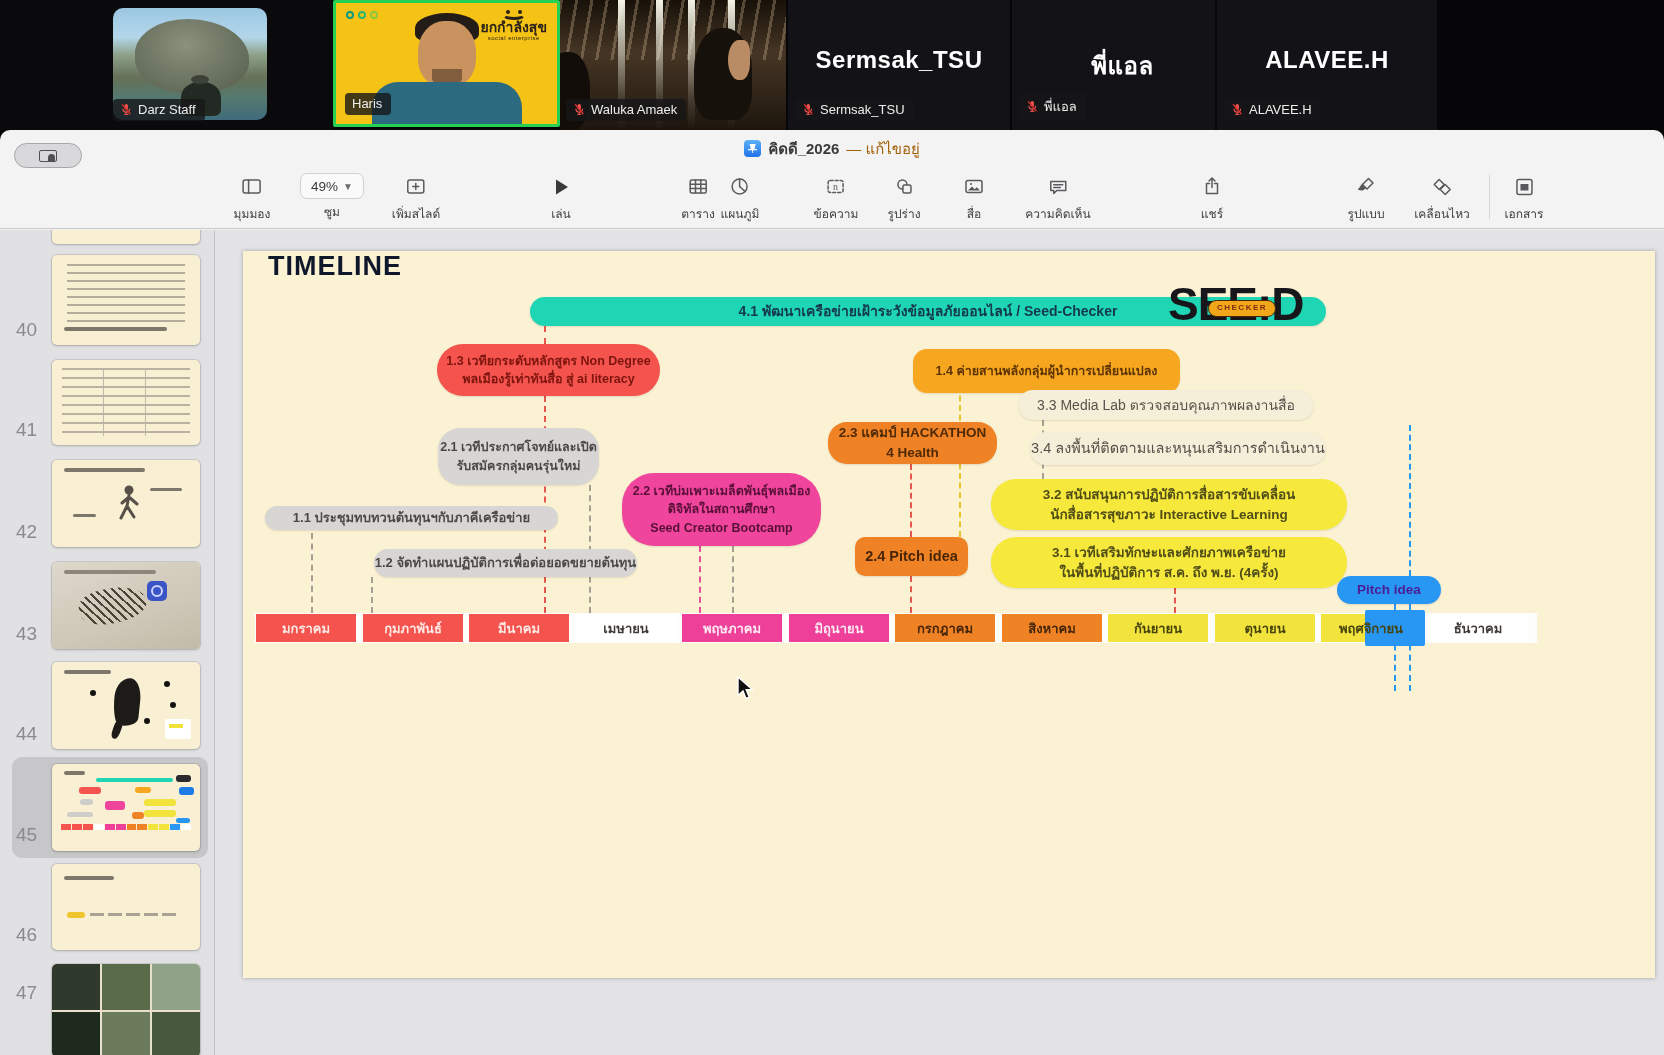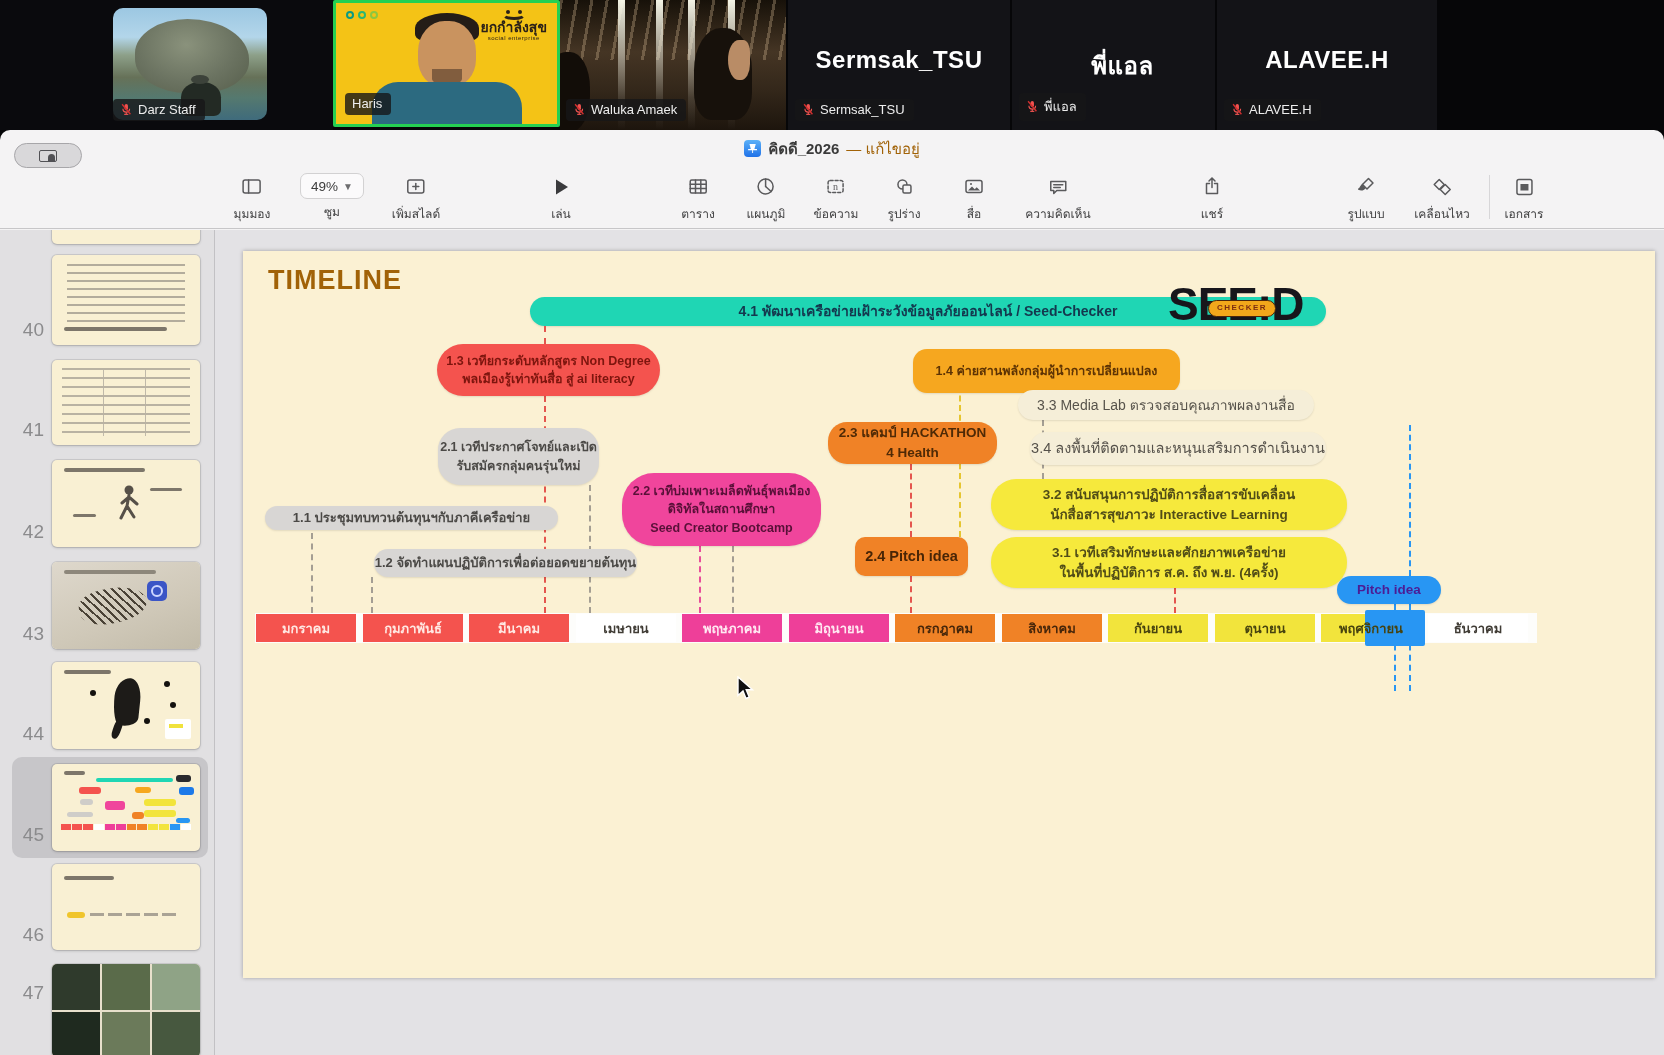--- a/index.html
+++ b/index.html
@@ -80,21 +80,21 @@
   .pillbtn{position:absolute;left:14px;top:13px;width:68px;height:25px;border:1px solid #a7a6a9;
            border-radius:13px;background:#d9d8da;display:flex;align-items:center;justify-content:center;z-index:4;}
   .pb-screen{width:18px;height:12px;border:1.5px solid #515155;border-radius:2px;position:relative;}
   .pb-screen:after{content:"";position:absolute;right:1px;bottom:0;width:7px;height:7px;background:#515155;
                    border-radius:50% 50% 0 0;}
 
   .work{position:absolute;left:0;top:100px;right:0;bottom:0;display:flex;}
   .sidebar{width:215px;background:#e1e0e2;border-right:1px solid #c2c1c4;position:relative;overflow:hidden;}
   .thumb{position:absolute;left:52px;width:148px;background:#f9f0d3;border-radius:5px;overflow:hidden;
          box-shadow:0 0 0 1px rgba(0,0,0,.09),0 1px 3px rgba(0,0,0,.18);}
-  .tnum{position:absolute;left:0;width:44px;text-align:right;font-size:19px;color:#8b8b8d;}
+  .tnum{position:absolute;left:0;width:44px;text-align:left;font-size:19px;color:#8b8b8d;padding-left:16px;}
   .sel-ring{position:absolute;left:12px;top:527px;width:196px;height:101px;background:#c7c6c9;border-radius:10px;}
   .tl-lines{position:absolute;left:10%;top:10%;width:80%;height:66%;
             background:repeating-linear-gradient(180deg,#b3ac9c 0 2px,rgba(0,0,0,0) 2px 8px);}
   .tl-grid{position:absolute;left:7%;top:9%;width:86%;height:80%;
            background:repeating-linear-gradient(180deg,#b9b2a2 0 1.5px,rgba(0,0,0,0) 1.5px 9px),
                       linear-gradient(90deg,rgba(0,0,0,0) 0 32%,#c0b9a9 32% 33%,rgba(0,0,0,0) 33% 65%,#c0b9a9 65% 66%,rgba(0,0,0,0) 66%);}
   .t-title{position:absolute;left:8%;top:9%;height:4px;background:#7d766a;border-radius:2px;}
   .photo43{position:absolute;inset:0;background:linear-gradient(160deg,#ded8cc,#cfc8b8 60%,#c2bba9);}
   .coil{position:absolute;left:18%;top:30%;width:46%;height:40%;
         background:repeating-linear-gradient(55deg,#4a4236 0 2px,rgba(0,0,0,0) 2px 6px);
@@ -116,21 +116,21 @@
             background:repeating-linear-gradient(90deg,#aaa395 0 14px,rgba(0,0,0,0) 14px 18px);}
   .collage{position:absolute;inset:0;display:grid;grid-template-columns:1fr 1fr 1fr;grid-template-rows:1fr 1fr;gap:2px;background:#e8e0cc;}
   .collage i{display:block;}
 
   .canvas{flex:1;position:relative;background:#e3e2e5;}
   .slide{position:absolute;left:28px;top:21px;width:1412px;height:727px;background:#fbf1d3;
          box-shadow:0 0 4px rgba(0,0,0,.3);}
 
   
   .abs{position:absolute;}
-  .sl-title{left:25px;top:14px;font-size:27px;font-weight:800;color:#a16207;letter-spacing:1px;}
+  .sl-title{left:25px;top:0;font-size:27px;font-weight:800;color:#0f172a;letter-spacing:1px;}
   .shape{position:absolute;display:flex;flex-direction:column;align-items:center;justify-content:center;
          text-align:center;line-height:1.45;box-shadow:0 1px 2px rgba(0,0,0,.10);}
   .banner{left:287px;top:46px;width:796px;height:29px;background:#1fd6b4;border-radius:15px;
           color:#14384e;font-size:14px;font-weight:700;}
   .logo{left:925px;top:28px;font-size:46px;font-weight:900;color:#17161b;letter-spacing:-1px;line-height:1.1;z-index:5;}
   .logo-badge{position:absolute;left:40px;top:21px;width:68px;height:17px;background:#f2a71b;
               border:1.5px solid #4a250c;border-radius:9px;color:#7c2d12;font-size:8px;font-weight:800;
               letter-spacing:1.5px;display:flex;align-items:center;justify-content:center;}
   .b13{left:194px;top:93px;width:223px;height:52px;background:#f4534e;border-radius:26px;color:#7d150e;font-size:12.5px;font-weight:600;}
   .b14{left:670px;top:98px;width:267px;height:44px;background:#f6a71f;border-radius:14px;color:#5d3304;font-size:12.5px;font-weight:600;}
@@ -157,21 +157,21 @@
   .mc-org{background:#f08226;color:#46260a;}
   .mc-yel{background:#f2e43c;color:#47430f;}
   .nov-blue{position:absolute;right:-4px;top:-4px;bottom:-4px;width:60%;background:#2896f3;border-radius:2px;z-index:1;}
 
   .dash{position:absolute;width:0;border-left:2px dashed;}
 
   .cursor{position:absolute;left:736px;top:676px;z-index:50;}
 
   
   .ti-view{left:252px}.ti-zoom{left:332px}.ti-add{left:416px}.ti-play{left:561px}
-  .ti-table{left:698px}.ti-chart{left:766px}.ti-text{left:836px}.ti-shape{left:904px}
+  .ti-table{left:698px}.ti-chart{left:740px}.ti-text{left:836px}.ti-shape{left:904px}
   .ti-media{left:974px}.ti-comment{left:1058px}.ti-share{left:1212px}
   .ti-format{left:1366px}.ti-anim{left:1442px}.ti-doc{left:1524px}
 </style>
 </head>
 <body>
 
 <svg width="0" height="0" style="position:absolute">
   <defs>
     <g id="micmute">
       <rect x="5.6" y="1.2" width="4.2" height="7.4" rx="2.1" fill="#ef5350"></rect>

